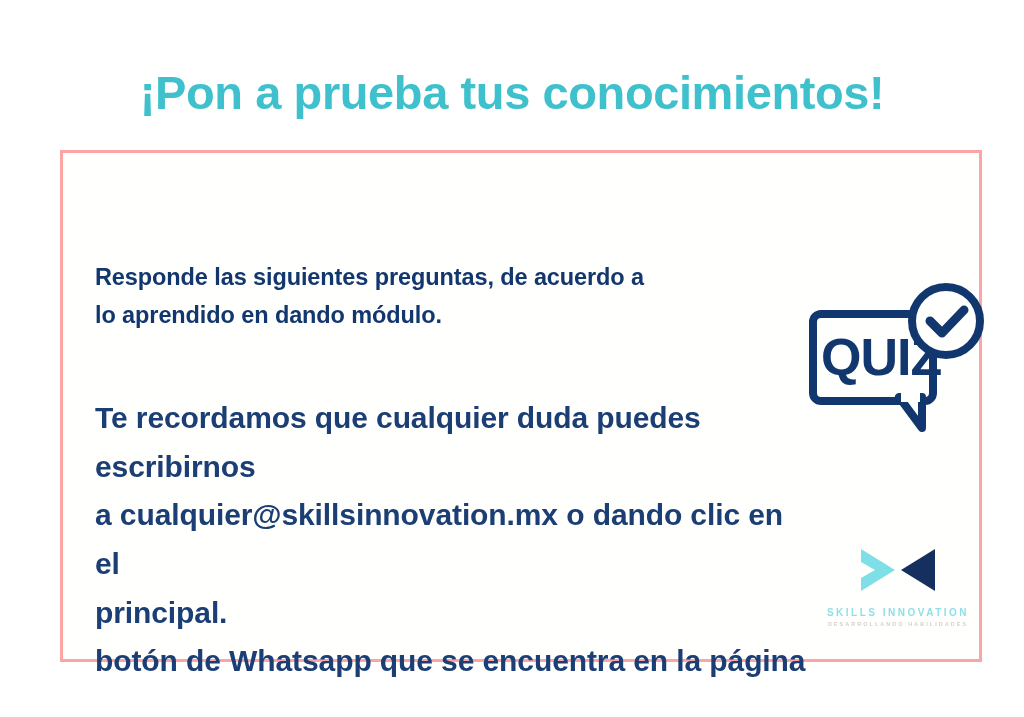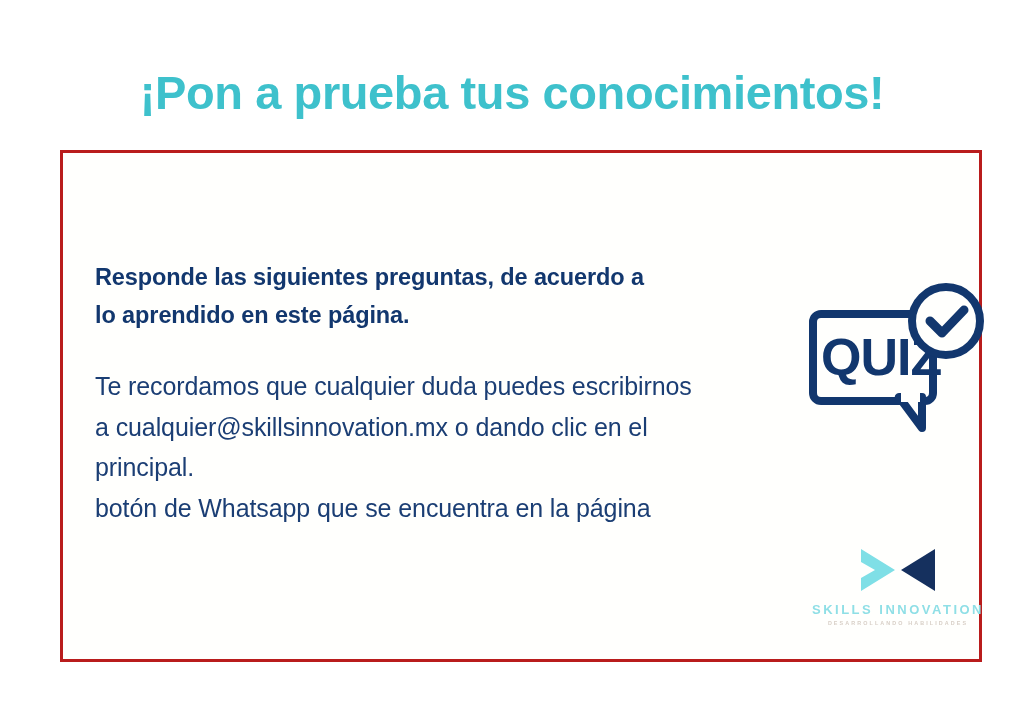--- a/index.html
+++ b/index.html
@@ -31,42 +31,42 @@
   }
 
   
   .quiz-card {
     position: absolute;
     left: 60px;
     top: 150px;
     width: 922px;
     height: 512px;
     box-sizing: border-box;
-    border: 3px solid #b91c1c;
+    border: 3px solid #fca5a5;
     background: #fffffd;
   }
 
   
   .card-text {
     position: absolute;
     left: 32px;
     top: 105px;
     width: 720px;
   }
   .lead-text {
     font-size: 23.5px;
     font-weight: bold;
     color: #12376e;
     line-height: 1.62;
     letter-spacing: -0.1px;
   }
   .body-text {
-    margin-top: 32px;
-    font-size: 25px;
-    font-weight: normal;
+    margin-top: 60px;
+    font-size: 30px;
+    font-weight: bold;
     color: #1b3e74;
     line-height: 1.62;
     letter-spacing: -0.1px;
   }
   .line { display: block; }
 
   
   .quiz-icon {
     position: absolute;
     left: 738px;
@@ -82,22 +82,22 @@
     left: 735px;
     top: 390px;
     width: 200px;
     text-align: center;
   }
   .logo-mark {
     display: block;
     margin: 0 auto;
   }
   .logo-name {
-    margin-top: 5px;
-    font-size: 13px;
+    margin-top: 10px;
+    font-size: 10px;
     font-weight: bold;
     letter-spacing: 2.5px;
     color: #8fdfe6;
     white-space: nowrap;
   }
   .logo-tagline {
     margin-top: 3px;
     font-size: 5.4px;
     font-weight: bold;
     letter-spacing: 2.1px;
@@ -109,21 +109,21 @@
 <body>
 
 <div class="page-title">¡Pon a prueba tus conocimientos!</div>
 
 <div class="quiz-card">
 
   <div class="card-text">
 
     <div class="lead-text">
       <span class="line">Responde las siguientes preguntas, de acuerdo a</span>
-      <span class="line">lo aprendido en este página.</span>
+      <span class="line">lo aprendido en dando módulo.</span>
     </div>
 
     <div class="body-text">
       <span class="line">Te recordamos que cualquier duda puedes escribirnos</span>
       <span class="line">a cualquier@skillsinnovation.mx o dando clic en el</span>
       <span class="line">principal.</span>
       <span class="line">botón de Whatsapp que se encuentra en la página</span>
     </div>
 
   </div>

